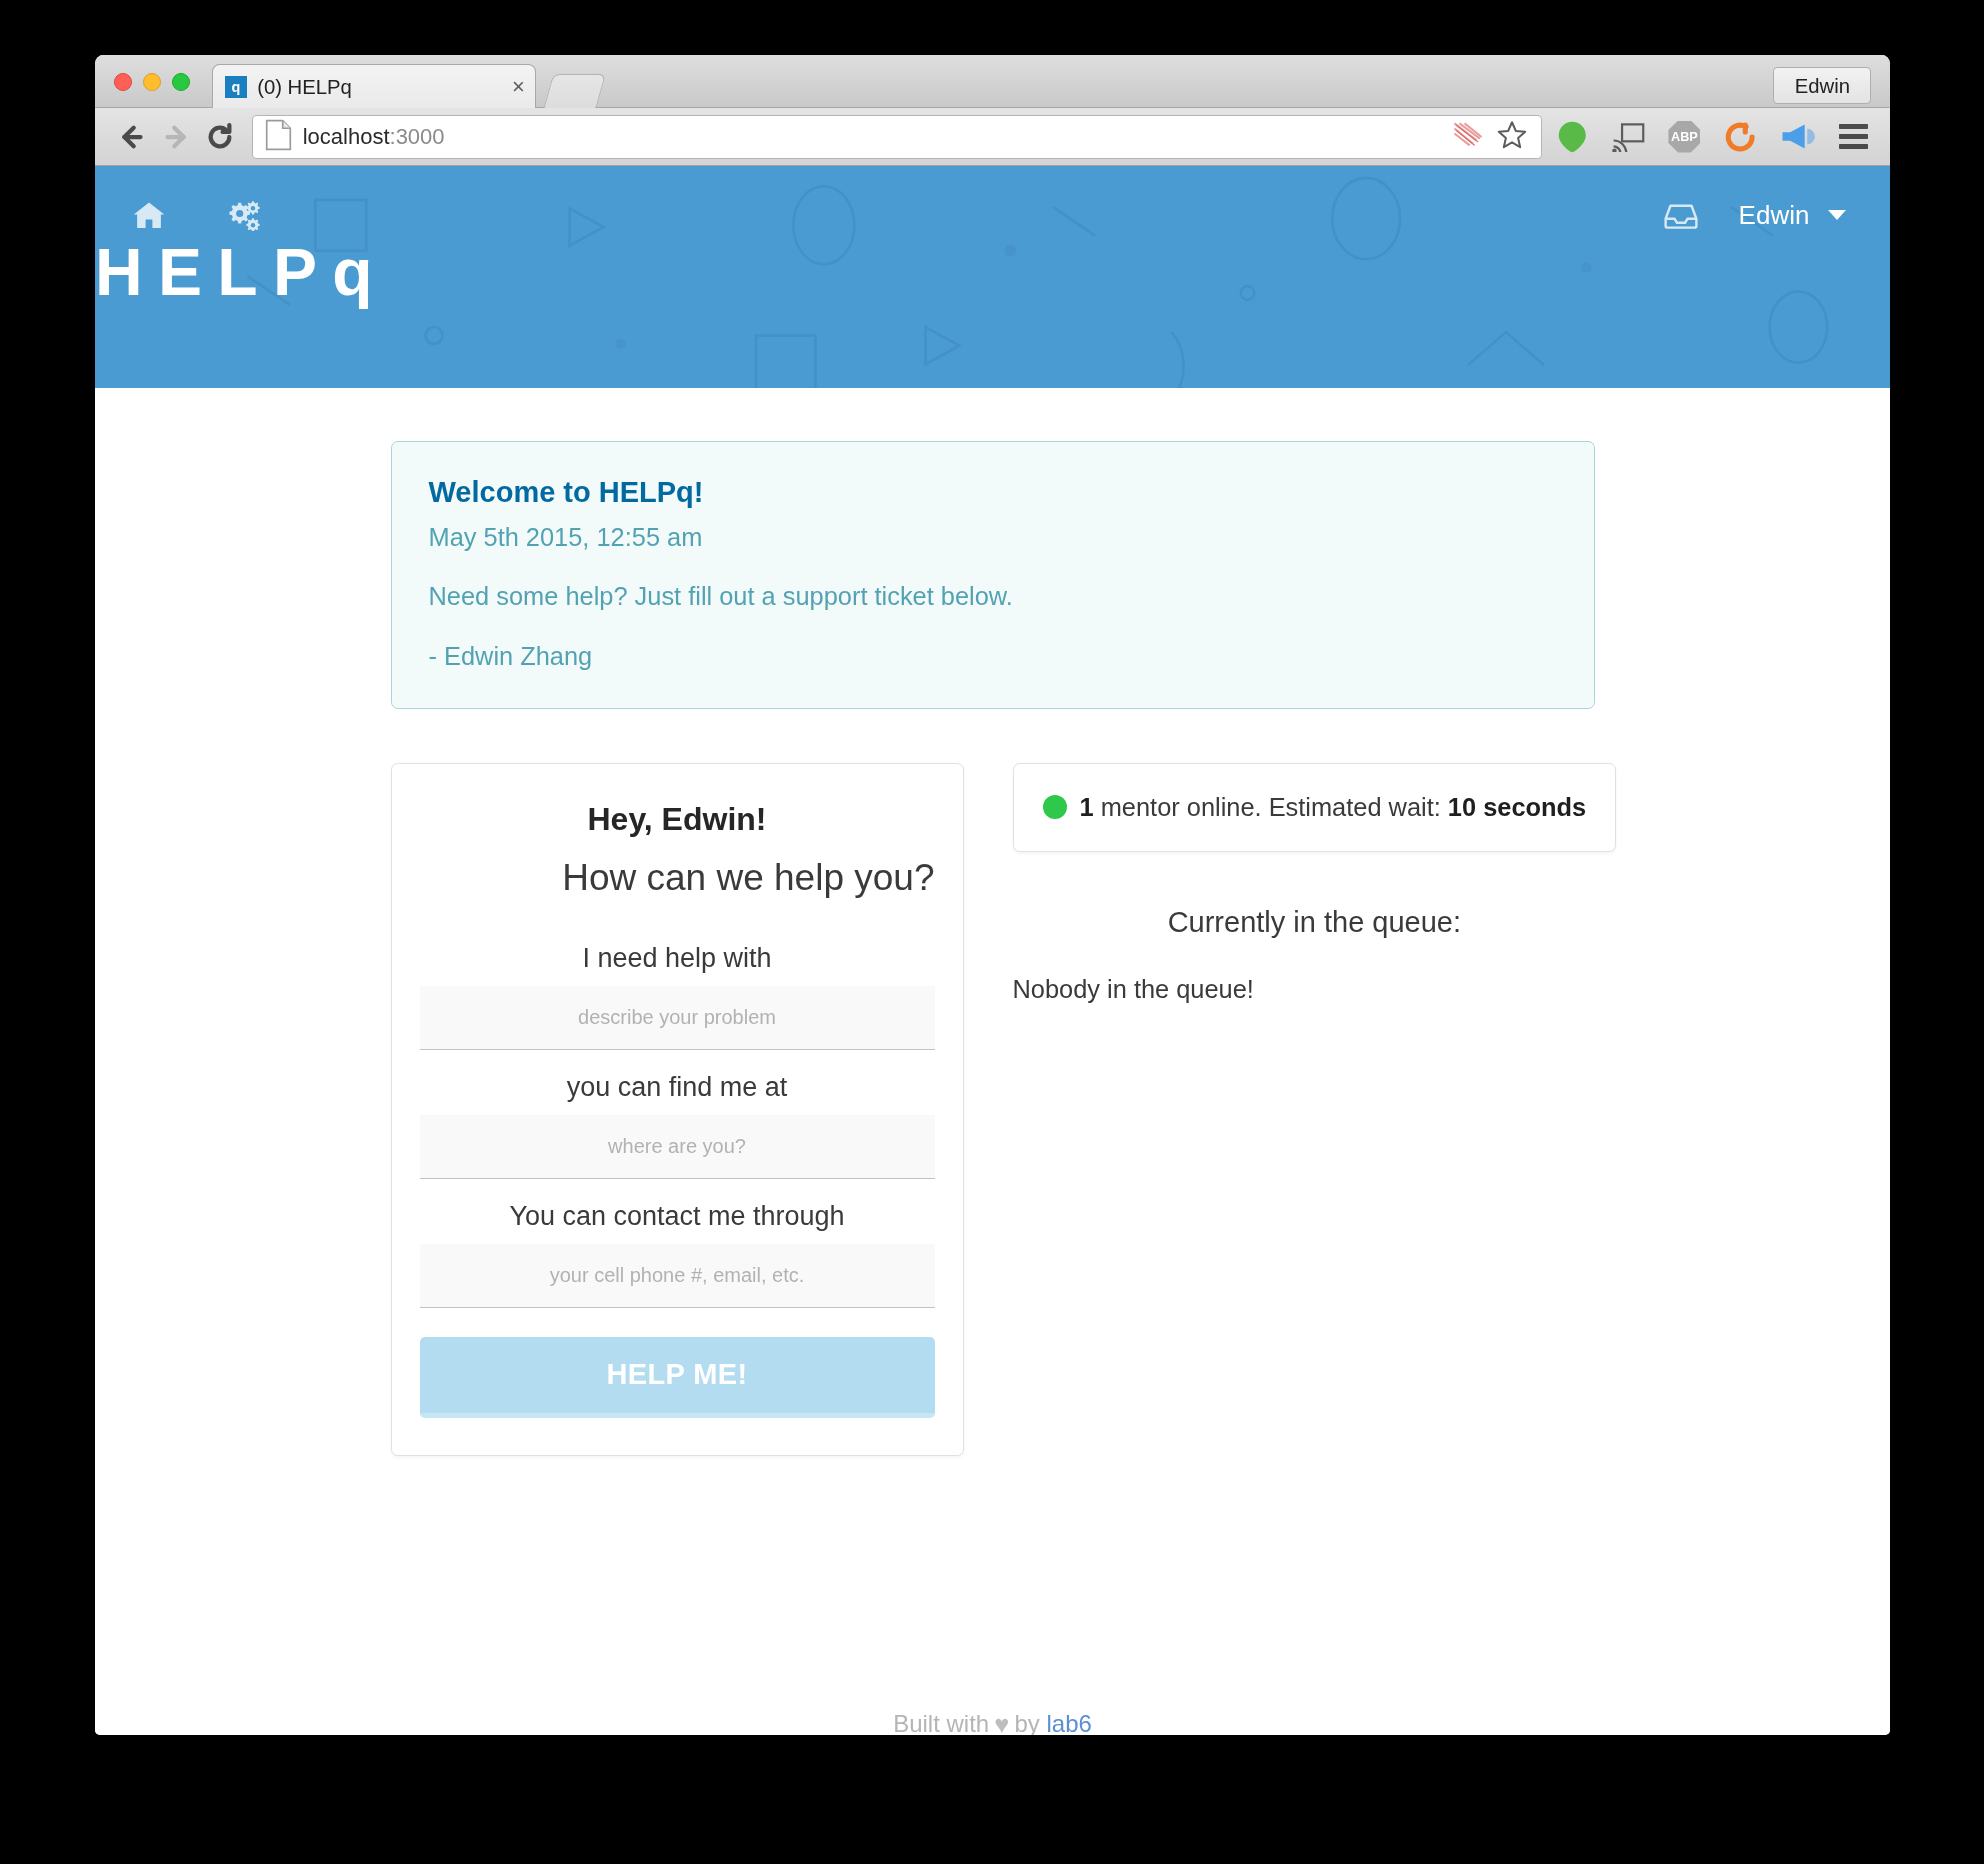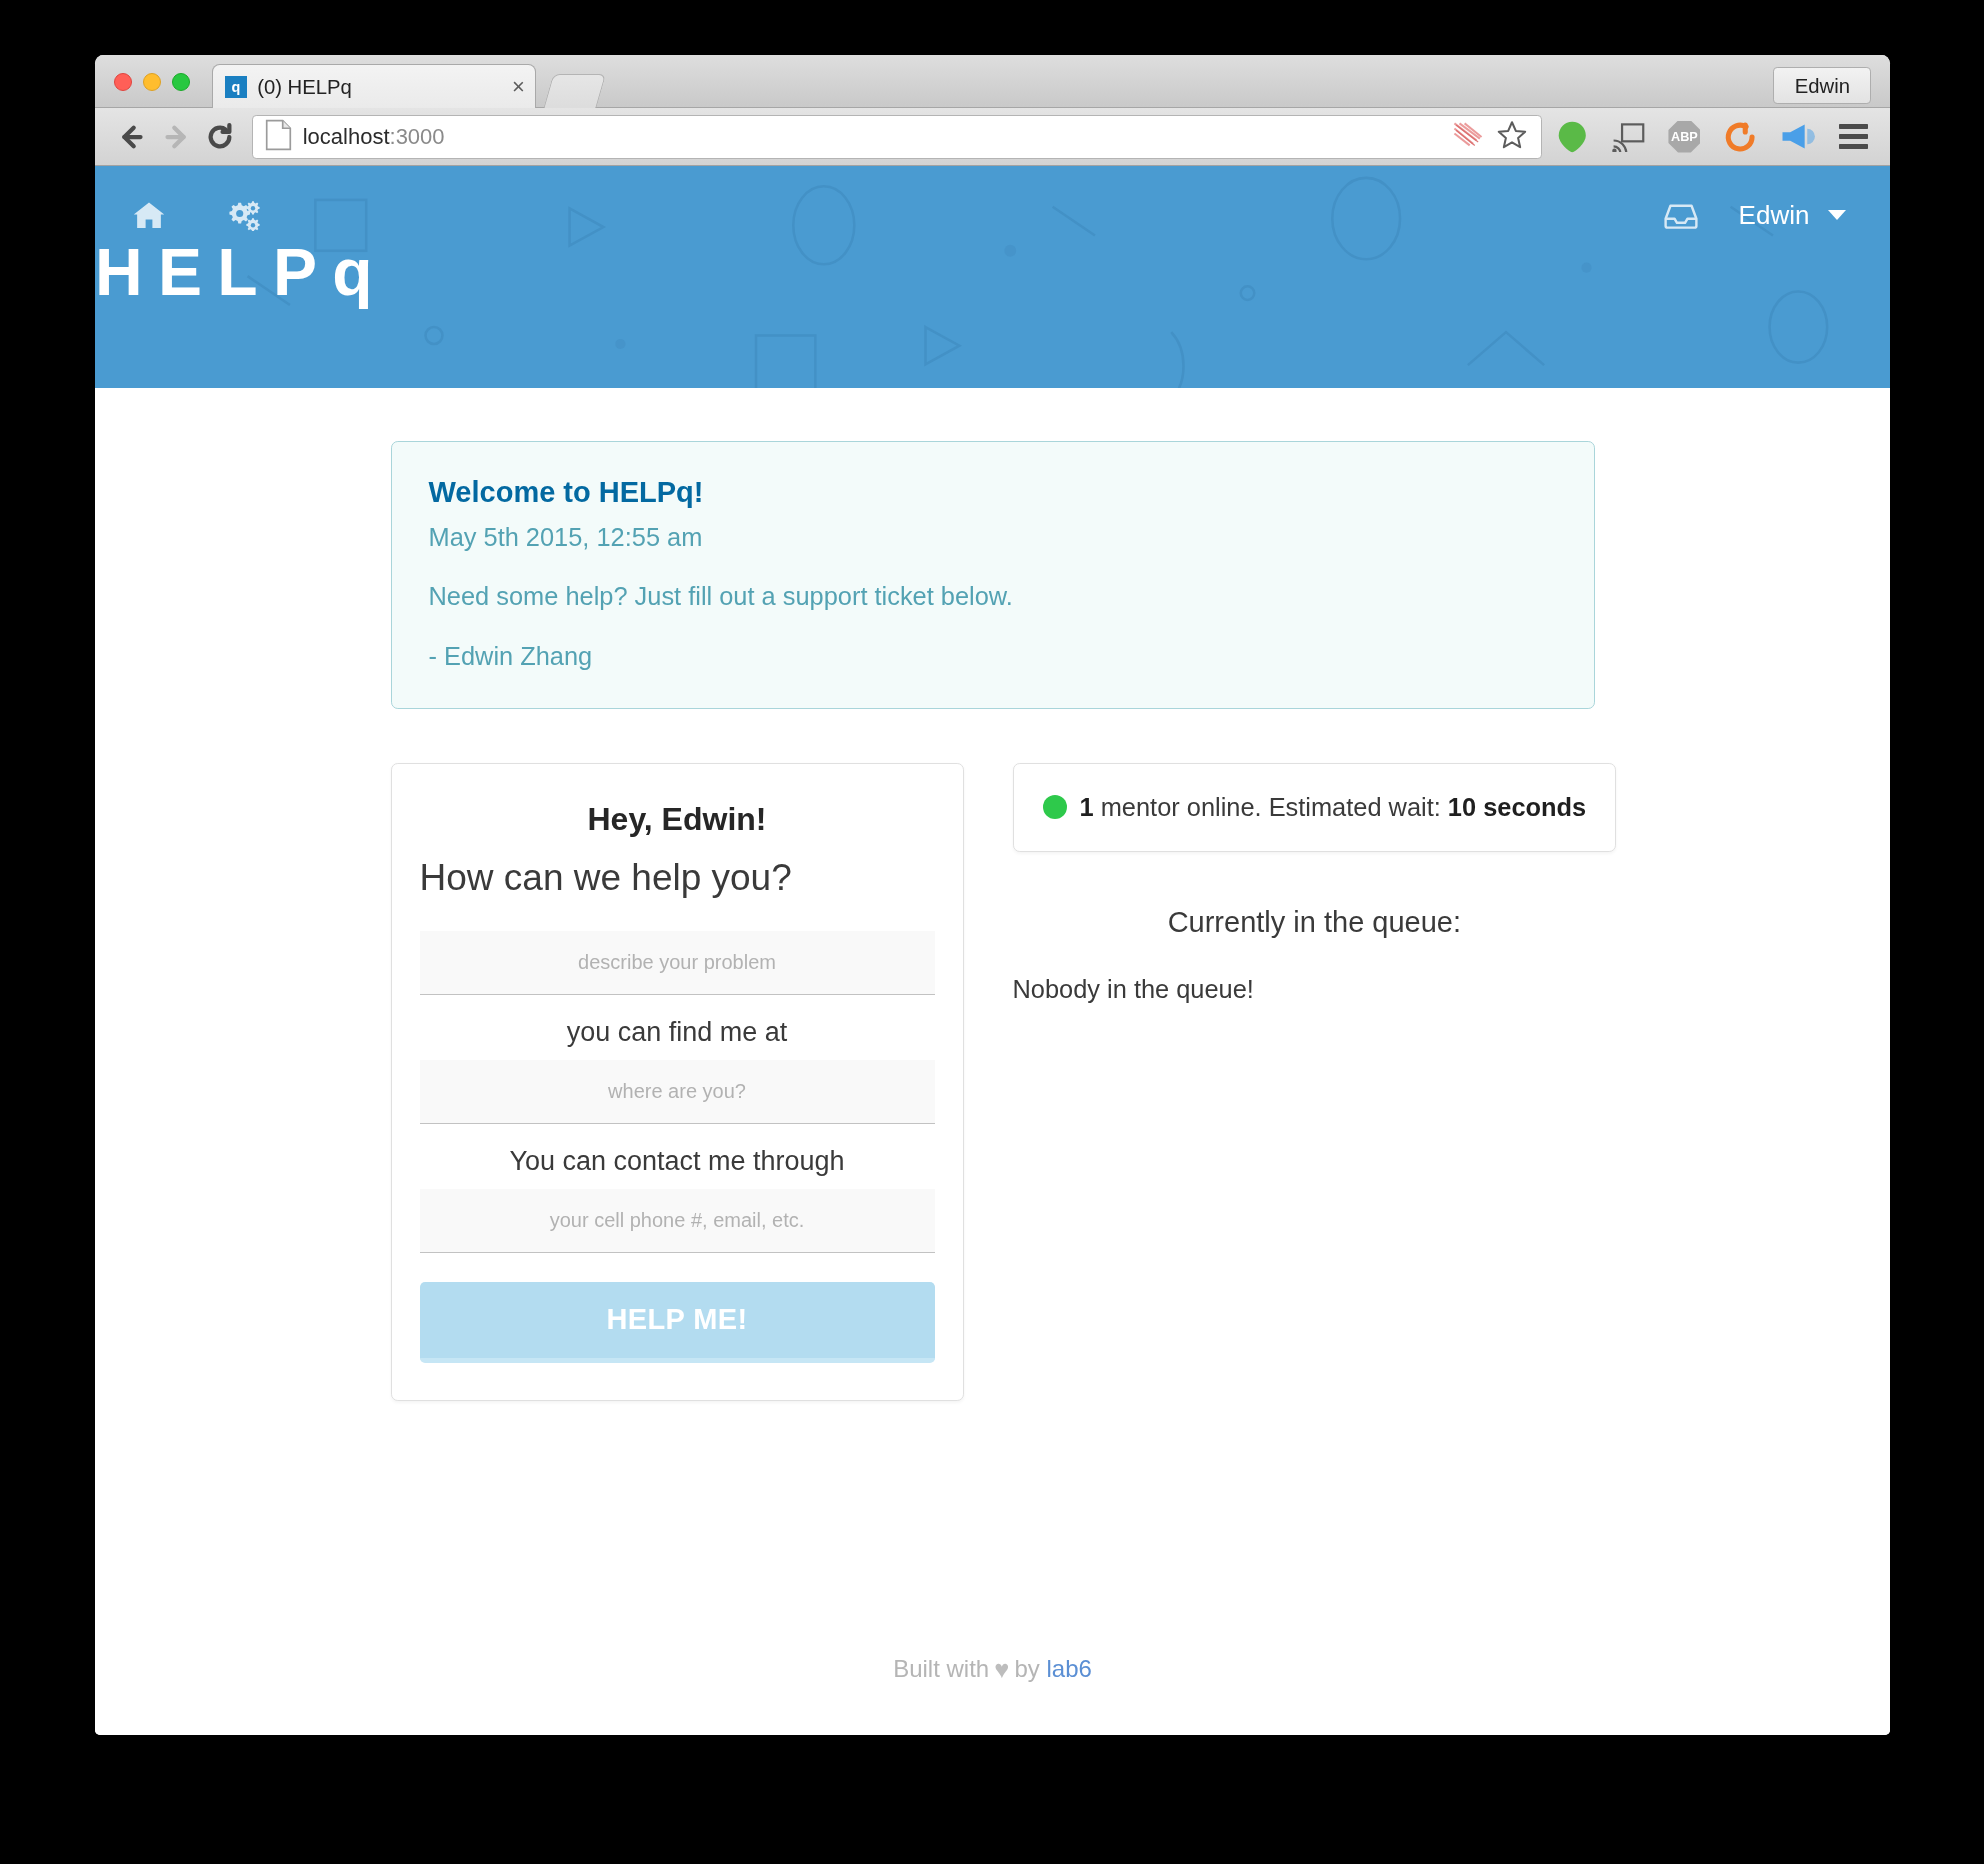--- a/index.html
+++ b/index.html
@@ -291,22 +291,22 @@
   .greeting {
     font-size: 32px;
     font-weight: bold;
     color: #262626;
     text-align: center;
     margin-bottom: 19px;
   }
   .sub-greeting {
     font-size: 37px;
     color: #3a3a3a;
-    text-align: left;
-    margin-bottom: 32px;
+    text-align: right;
+    margin-bottom: 44px;
     font-weight: 300;
   }
   .field-label {
     font-size: 27px;
     color: #3a3a3a;
     text-align: center;
     margin: 0 0 12px 0;
     font-weight: 300;
   }
   .field-input {
@@ -580,20 +580,21 @@
         <div class="ann-sign">- Edwin Zhang</div>
       </div>
 
       <div class="columns">
 
         <div class="col-left">
           <div class="card">
             <div class="greeting">Hey, Edwin!</div>
             <div class="sub-greeting">How can we help you?</div>
 
+            <div class="field-label">I need help with</div>
             <input class="field-input" type="text" placeholder="describe your problem" style="">
 
             <div class="field-label">you can find me at</div>
             <input class="field-input" type="text" placeholder="where are you?" style="">
 
             <div class="field-label">You can contact me through</div>
             <input class="field-input" type="text" placeholder="your cell phone #, email, etc." style="">
 
             <button class="help-button">HELP ME!</button>
           </div>

